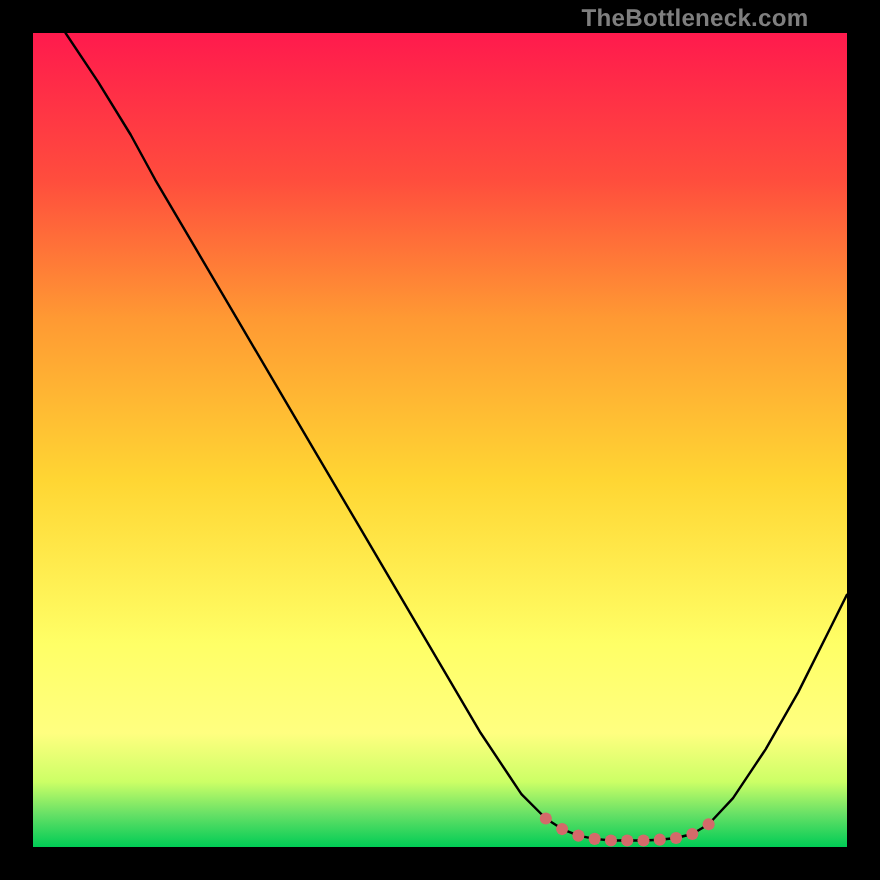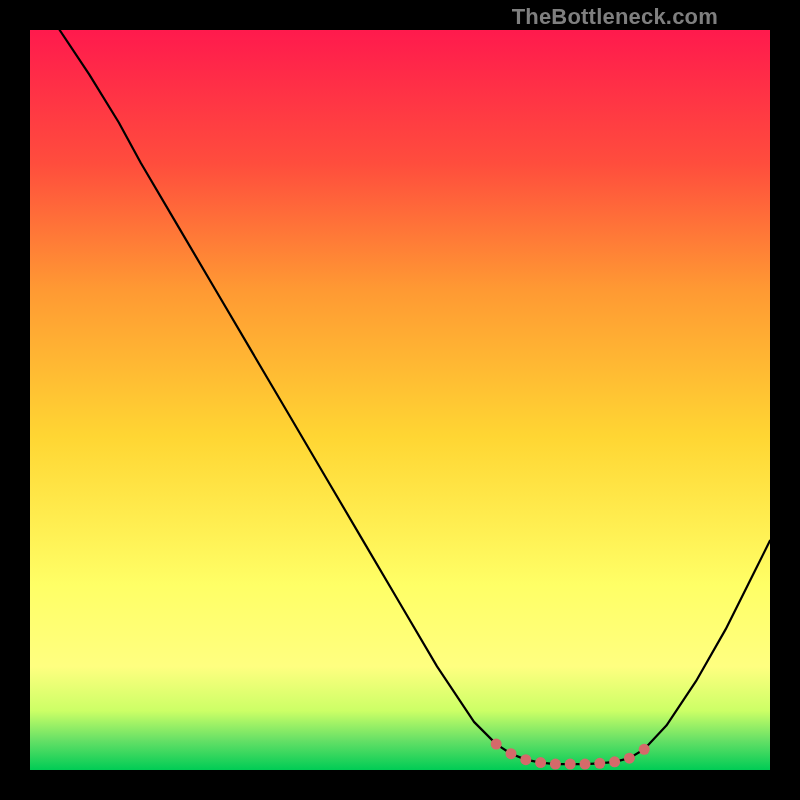--- a/index.html
+++ b/index.html
@@ -8,20 +8,21 @@
     width: 800px;
     height: 800px;
     background: #000000;
     overflow: hidden;
   }
   .outer {
     position: relative;
     width: 724px;
     height: 800px;
     background: #000000;
+    padding-left: 17px;
   }
   .plot {
     position: absolute;
     left: 30px;
     top: 30px;
     width: 740px;
     height: 740px;
   }
   .attribution {
     position: absolute;

